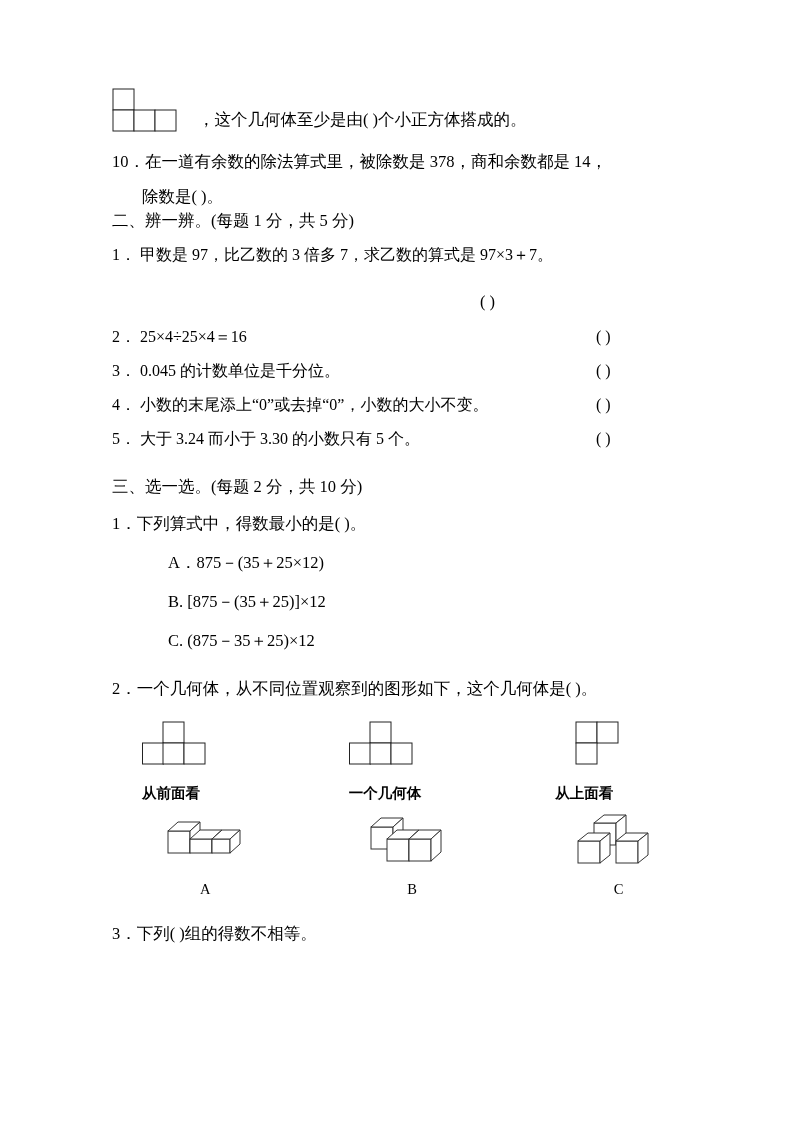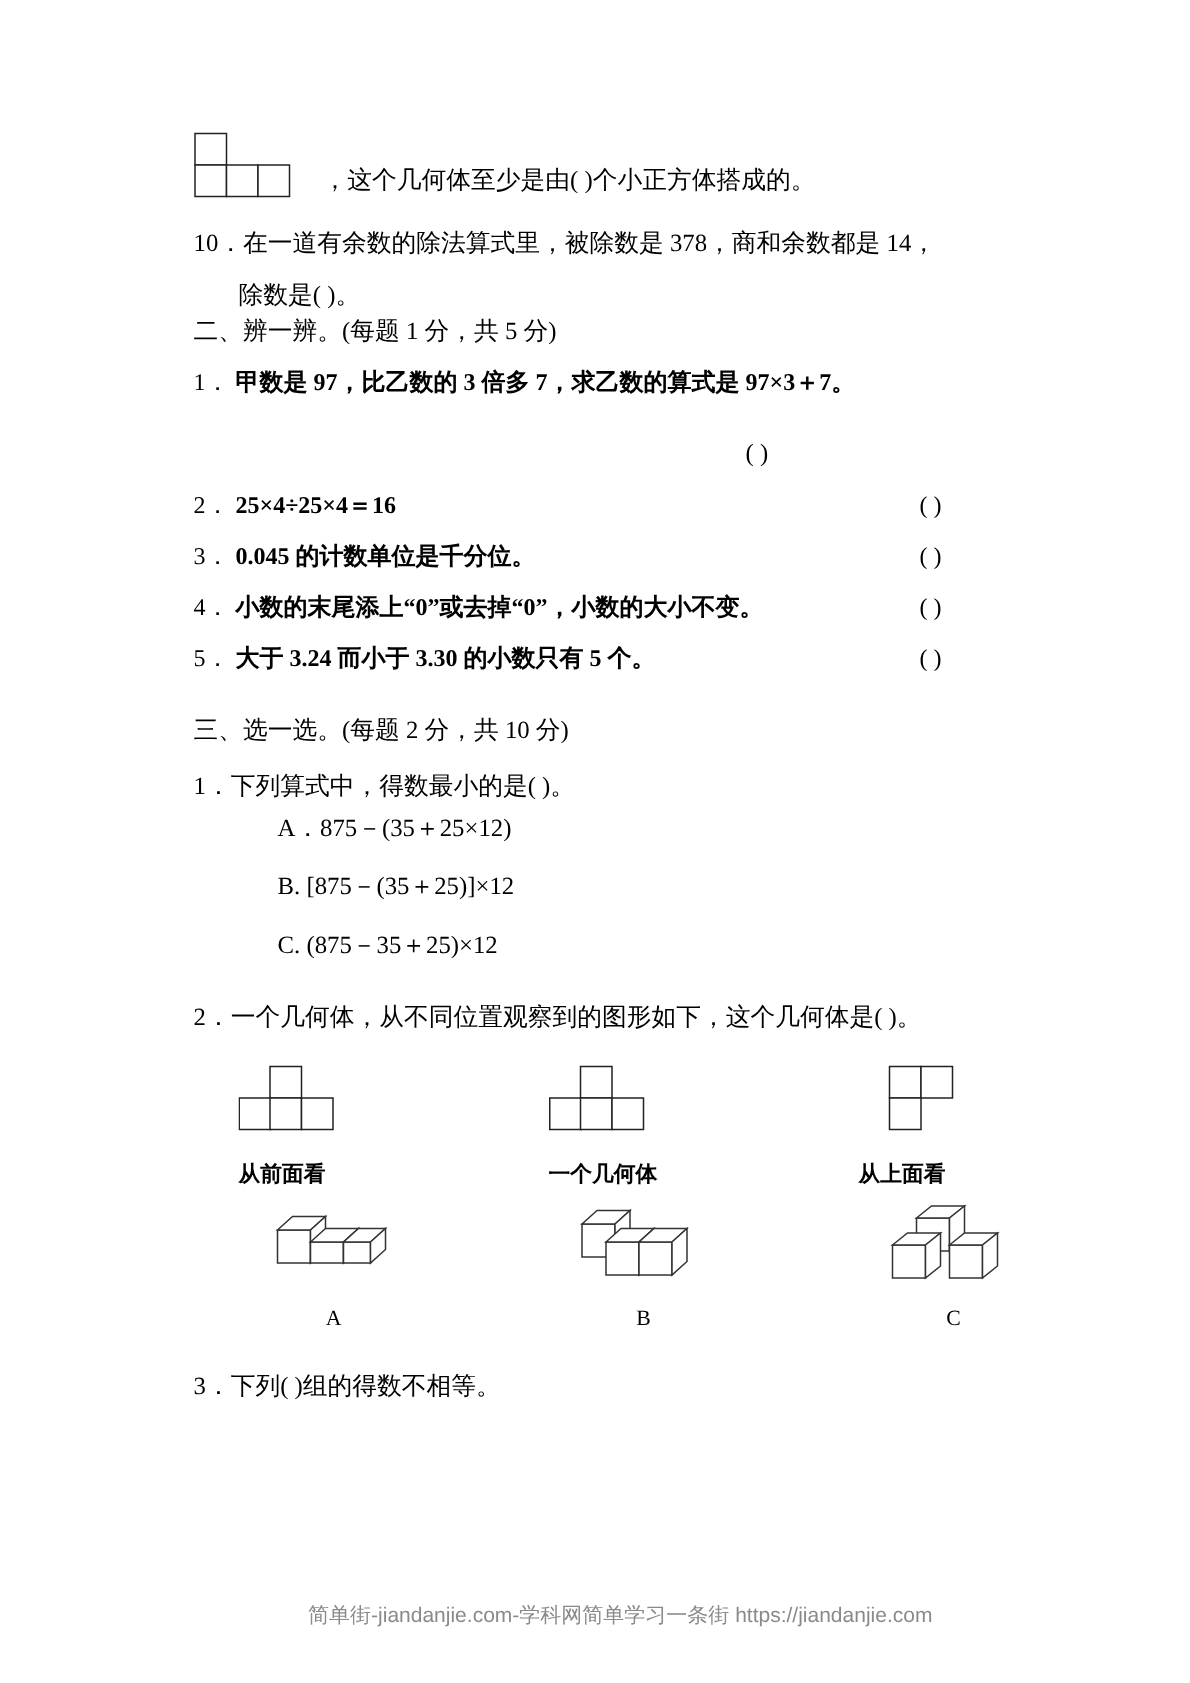--- a/index.html
+++ b/index.html
@@ -10,21 +10,21 @@
   body {
     width: 793px;
     height: 1122px;
     position: relative;
     font-family: "Liberation Serif", serif;
     color: #000000;
     overflow: hidden;
   }
   .page {
     position: absolute;
-    left: 17px; top: 0;
+    left: 0; top: 0;
     width: 735px;
     height: 1122px;
   }
   .content {
     position: absolute;
     left: 112px;
     top: 88px;
     width: 570px;
   }
   .line {
@@ -49,21 +49,20 @@
     font-family: "Liberation Serif", serif;
   }
   .tf-row {
     display: flex;
     align-items: baseline;
     margin-top: 13px;
   }
   .tf-text {
     flex: 1 1 auto;
     padding-left: 4px;
-    font-weight: bold;
   }
   .tf-paren {
     flex: 0 0 86px;
     text-align: left;
     padding-left: 22px;
     white-space: nowrap;
   }
   .indent1 { padding-left: 30px; }
   .indent2 { padding-left: 56px; }
 
@@ -188,21 +187,21 @@
       <div class="tf-text">大于 3.24 而小于 3.30 的小数只有 5 个。</div>
       <div class="tf-paren">(      )</div>
     </div>
 
     <div class="section-title" style="margin-top:26px;">三、选一选。(每题 2 分，共 10 分)</div>
 
     <div class="row line" style="margin-top:14px;">
       <div class="q-num">1．</div>
       <div class="q-body">下列算式中，得数最小的是(        )。</div>
     </div>
-    <div class="line indent2" style="margin-top:3px;">A．875－(35＋25×12)</div>
+    <div class="line indent2" style="margin-top:14px;">A．875－(35＋25×12)</div>
     <div class="line indent2" style="margin-top:14px;">B. [875－(35＋25)]×12</div>
     <div class="line indent2" style="margin-top:14px;">C. (875－35＋25)×12</div>
 
     <div class="row line" style="margin-top:24px;">
       <div class="q-num">2．</div>
       <div class="q-body">一个几何体，从不同位置观察到的图形如下，这个几何体是(        )。</div>
     </div>
 
     <div class="views">
       <div class="view-item">
@@ -292,14 +291,13 @@
       </div>
     </div>
 
     <div class="row line" style="margin-top:24px;">
       <div class="q-num">3．</div>
       <div class="q-body">下列(        )组的得数不相等。</div>
     </div>
 
   </div>
 
-  <div class="footer">简单街-jiandanjie.com-学科网简单学习一条街 https://jiandanjie.com</div>
 </div>
 
 </body></html>

